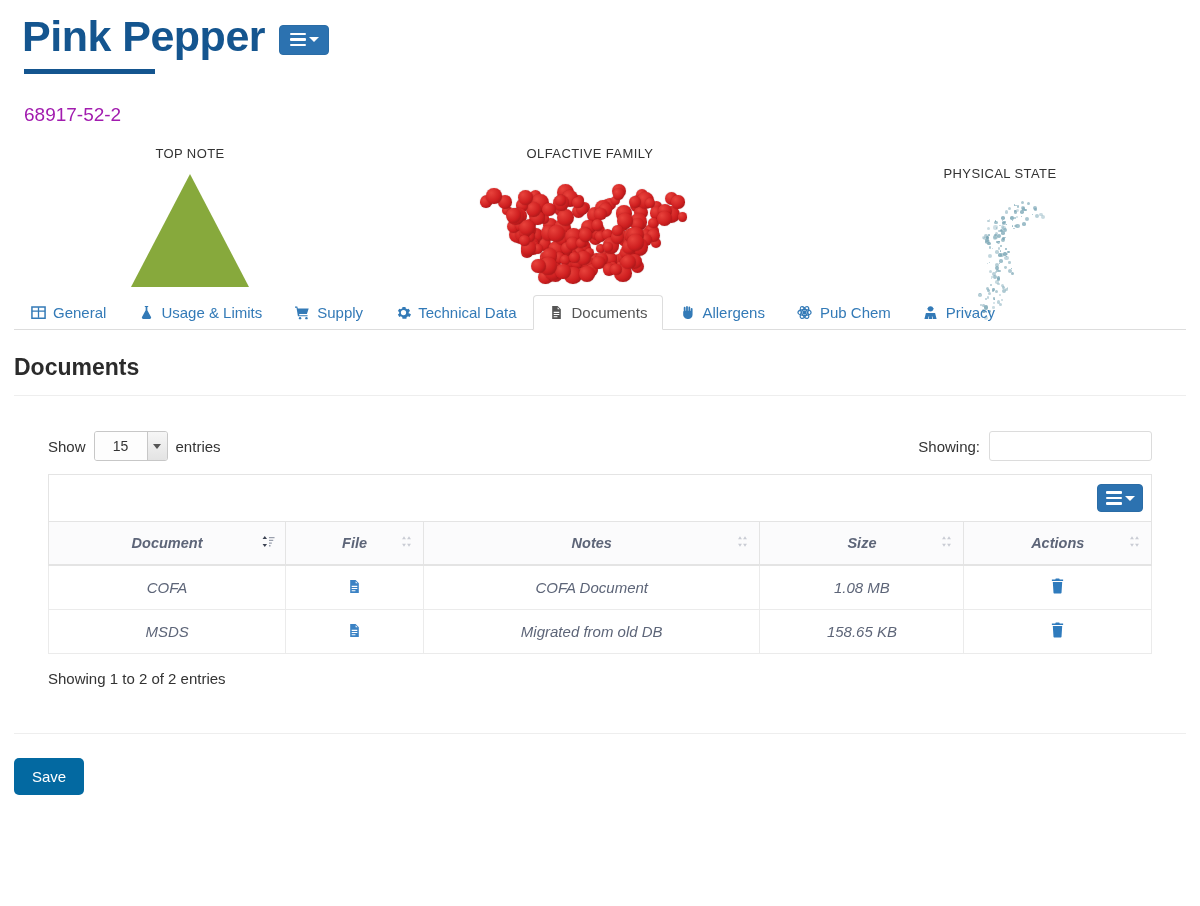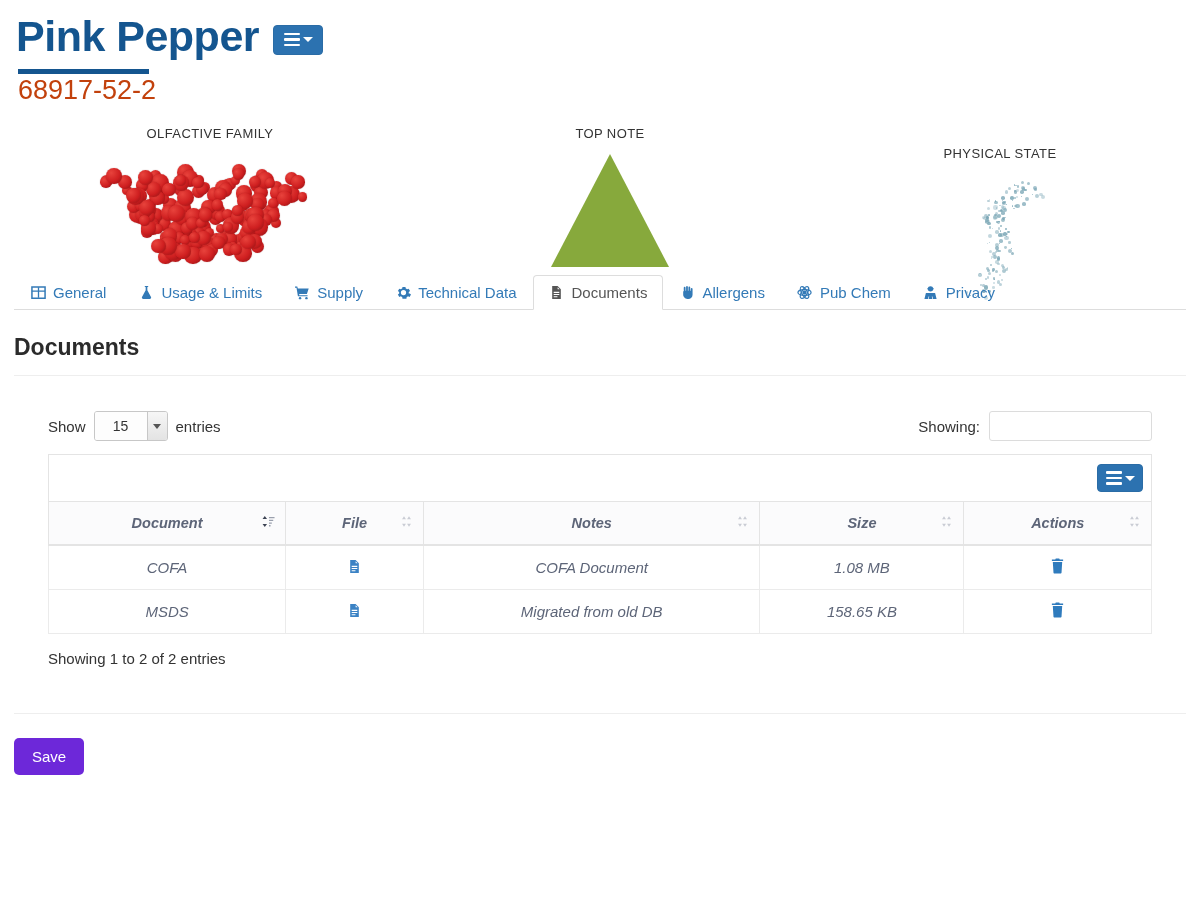--- a/index.html
+++ b/index.html
@@ -7,21 +7,21 @@
     margin: 0; padding: 0;
     width: 1200px; height: 906px;
     background: #ffffff;
     font-family: "Liberation Sans", sans-serif;
     color: #333333;
     overflow: hidden;
   }
   .page { position: relative; width: 1200px; height: 906px; }
 
   
-  .header-block { padding: 14px 0 0 16px; }
+  .header-block { padding: 14px 0 0 22px; }
   .title-row { display: flex; align-items: center; gap: 14px; }
   .page-title {
     font-size: 43px; line-height: 1.05;
     font-weight: bold; color: #14558f;
     letter-spacing: -0.5px; margin: 0;
   }
   .title-menu-btn {
     background: #2c72b0; border: 1px solid #2a6ca6;
     border-radius: 4px; width: 50px; height: 30px;
     display: inline-flex; align-items: center; justify-content: center;
@@ -30,21 +30,21 @@
   .bars { display: flex; flex-direction: column; gap: 3px; }
   .bars span { display: block; width: 16px; height: 2.5px; background: #ffffff; border-radius: 1px; }
   .caret-down {
     width: 0; height: 0; border-left: 5px solid transparent;
     border-right: 5px solid transparent; border-top: 5px solid #ffffff;
   }
   .title-underline {
     width: 131px; height: 5px; background: #14558f; margin: 10px 0 0 2px;
   }
   .cas-number {
-    font-size: 27px; color: #c2410c; margin: 1px 0 0 2px; font-weight: normal;
+    font-size: 19px; color: #a21caf; margin: 30px 0 0 2px; font-weight: normal;
   }
 
   
   .previews {
     display: flex; margin-top: 20px; height: 140px;
   }
   .preview { position: relative; text-align: center; }
   .preview-label {
     font-size: 13px; color: #333; letter-spacing: 0.4px;
     margin-bottom: 6px; white-space: nowrap;
@@ -167,21 +167,21 @@
   .pager div {
     padding: 9px 15px; font-size: 15px; color: #337ab7; cursor: pointer;
     background: #fff; border-right: 1px solid #dddddd;
   }
   .pager div:last-child { border-right: none; }
   .pager div.active { background: #337ab7; color: #ffffff; border-color: #337ab7; }
   .pager div.muted { color: #666; }
 
   .footer-sep { border: 0; border-top: 1px solid #eeeeee; margin: 46px 14px 0 14px; }
   .save-btn {
-    margin: 24px 0 0 14px; background: #6d28d9; border: none; border-radius: 5px;
+    margin: 24px 0 0 14px; background: #0369a1; border: none; border-radius: 5px;
     color: #ffffff; font-size: 15px; font-family: "Liberation Sans", sans-serif;
     padding: 10px 18px; cursor: pointer;
   }
 </style>
 </head>
 <body>
 
 <div class="page">
 
   
@@ -196,20 +196,27 @@
           </span>
         <span class="caret-down"></span>
       </div>
     </div>
     <div class="title-underline"></div>
     <div class="cas-number">68917-52-2</div>
   </div>
 
   
   <div class="previews">
+
+    <div class="preview p-note">
+      <div class="preview-label">TOP NOTE</div>
+      <div class="preview-body">
+        <div class="triangle"></div>
+      </div>
+    </div>
 
     <div class="preview p-olfactive">
       <div class="preview-label">OLFACTIVE FAMILY</div>
       <div class="preview-body">
         <div class="pepper-pile" id="pile">
             <i style="width: 13.4137px; height: 13.4137px; left: 31.7123px; top: 54.1359px;"></i>
             <i style="width: 12.9889px; height: 12.9889px; left: 28.8501px; top: 49.7035px;"></i>
             <i style="width: 14.3048px; height: 14.3048px; left: 62.3265px; top: 57.8658px;"></i>
             <i style="width: 14.917px; height: 14.917px; left: 92.3963px; top: 91.277px;"></i>
             <i style="width: 15.0477px; height: 15.0477px; left: 99.1382px; top: 81.3323px;"></i>
@@ -395,27 +402,20 @@
             <i style="width: 14.5755px; height: 14.5755px; left: 41.3841px; top: 86.6178px;"></i>
             <i style="width: 11.4469px; height: 11.4469px; left: 82.1619px; top: 24.8789px;"></i>
             <i style="width: 13.2813px; height: 13.2813px; left: 52.4991px; top: 30.963px;"></i>
             <i style="width: 13.3009px; height: 13.3009px; left: 181.453px; top: 23.3207px;"></i>
             <i style="width: 15.3946px; height: 15.3946px; left: 15.6534px; top: 35.3657px;"></i>
             <i style="width: 15.1179px; height: 15.1179px; left: 167.369px; top: 39.1967px;"></i>
           </div>
       </div>
     </div>
 
-    <div class="preview p-note">
-      <div class="preview-label">TOP NOTE</div>
-      <div class="preview-body">
-        <div class="triangle"></div>
-      </div>
-    </div>
-
     <div class="preview p-state">
       <div class="preview-label">PHYSICAL STATE</div>
       <div class="preview-body">
         <div class="splash" id="splash">
             <i style="width: 2.32312px; height: 2.32312px; left: 21.0079px; top: 119.357px; opacity: 0.476079;"></i>
             <i style="width: 1.1694px; height: 1.1694px; left: 24.3953px; top: 122.599px; opacity: 0.77428;"></i>
             <i style="width: 4.10342px; height: 4.10342px; left: 39.261px; top: 113.282px; opacity: 0.845217;"></i>
             <i style="width: 1.08613px; height: 1.08613px; left: 41.2605px; top: 122.721px; opacity: 0.481788;"></i>
             <i style="width: 3.78616px; height: 3.78616px; left: 36.5109px; top: 117.152px; opacity: 0.669202;"></i>
             <i style="width: 1.37984px; height: 1.37984px; left: 39.5908px; top: 123.735px; opacity: 0.584972;"></i>

